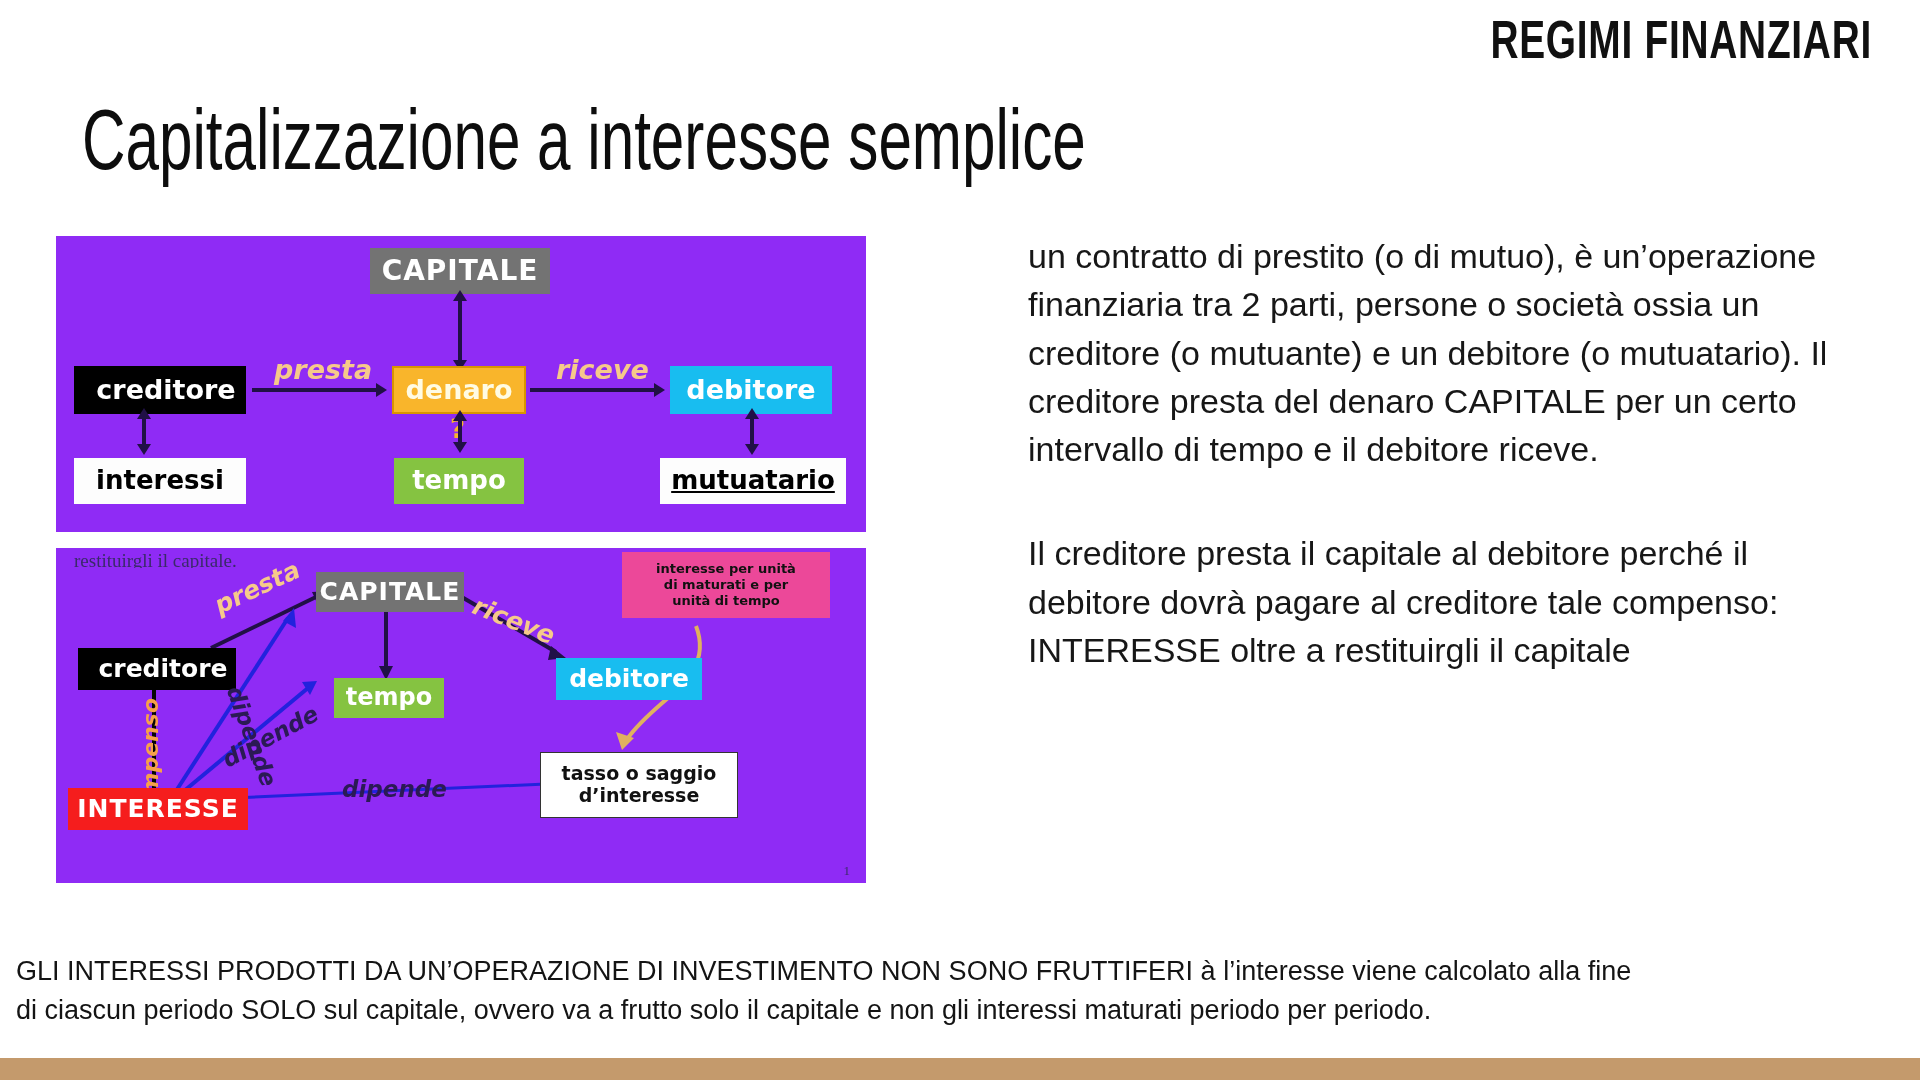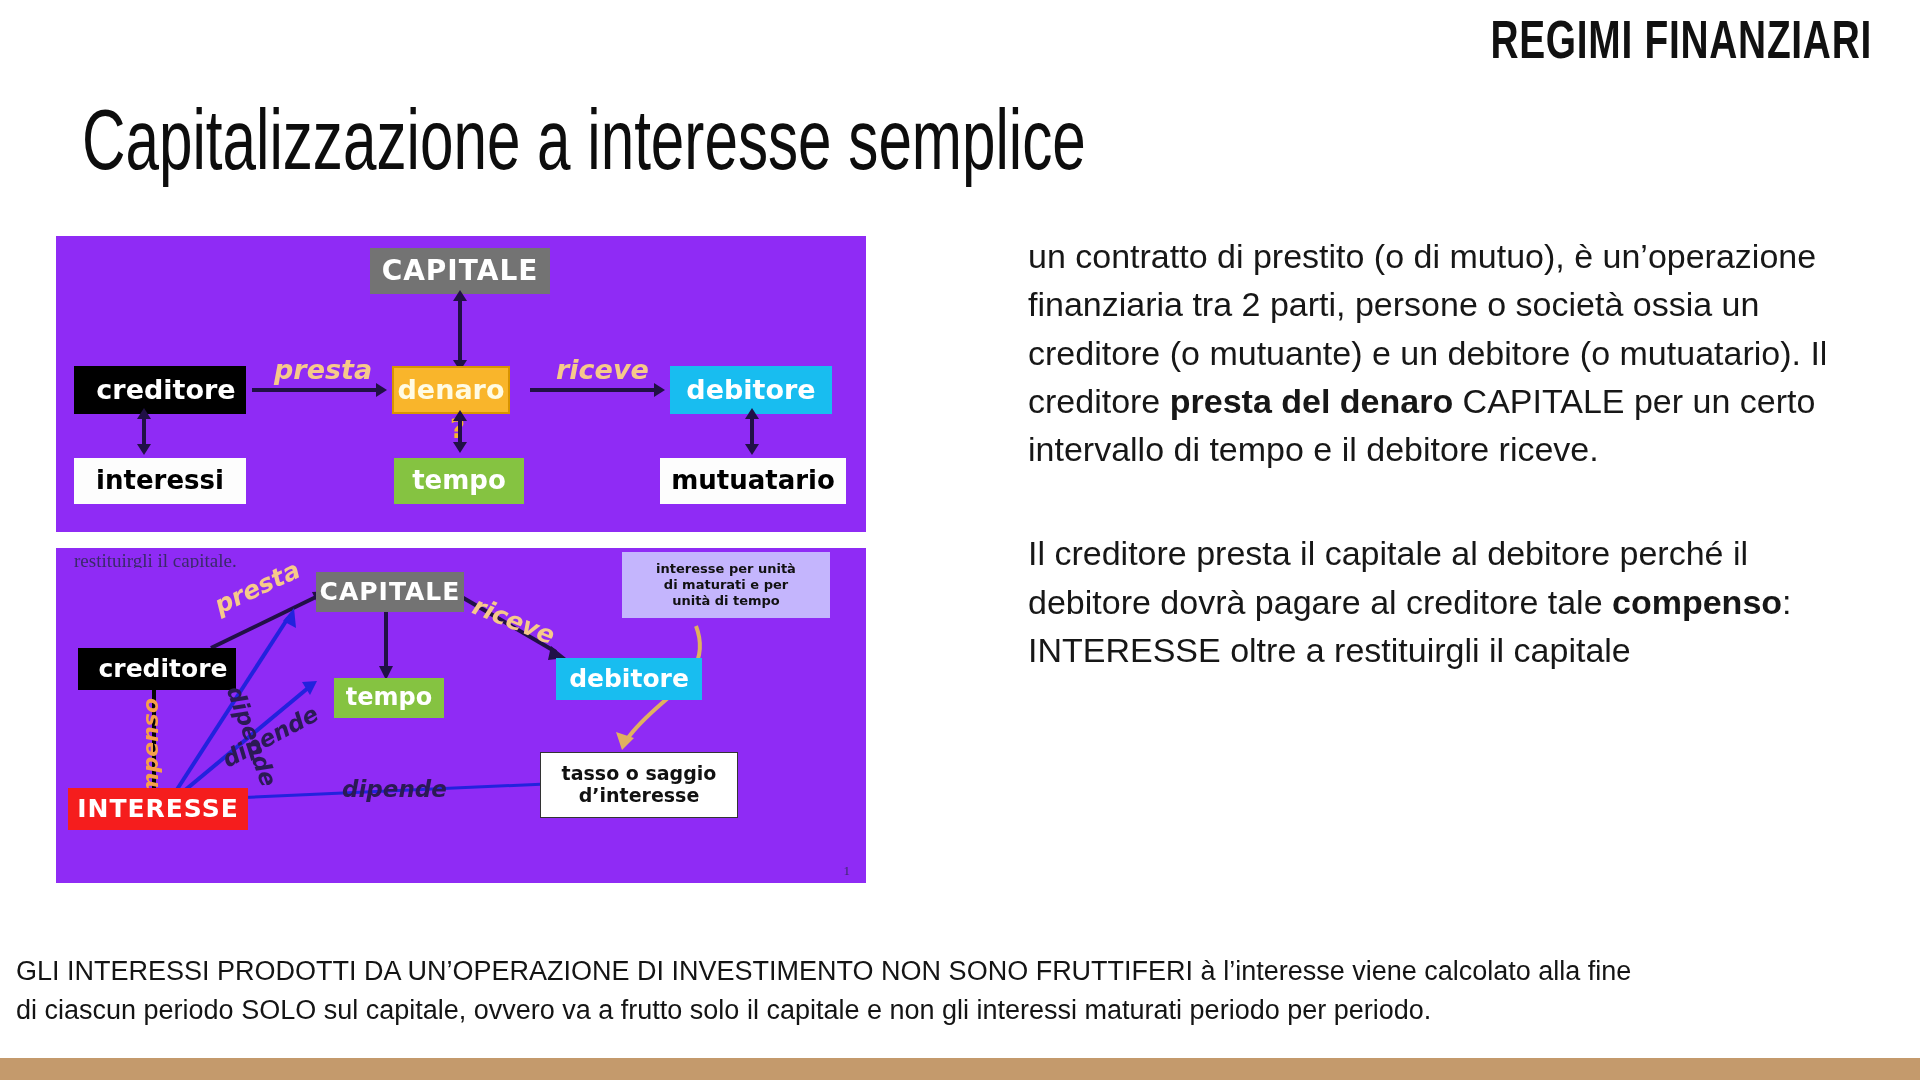--- a/index.html
+++ b/index.html
@@ -59,21 +59,21 @@
     line-height: 1.05;
     white-space: nowrap;
   }
   .n-capitale  { background:#737373; color:#ffffff; }
   .n-black     { background:#000000; color:#ffffff;padding-left:12px; }
   .n-denaro    { background:#f9b52b; color:#fffbe3; border:2px solid #d99400; }
   .n-debitore  { background:#18bdf0; color:#ffffff; }
   .n-white     { background:#fdfdfd; color:#000000; }
   .n-tempo     { background:#85c341; color:#ffffff; }
   .n-interesse { background:#f51d1d; color:#ffffff; }
-  .n-pink      { background:#c4b5fd; color:#111111; font-size:13px; font-weight:700; line-height:1.25; padding:4px 6px; }
+  .n-pink      { background:#ec4899; color:#111111; font-size:13px; font-weight:700; line-height:1.25; padding:4px 6px; }
   .n-tasso     { background:#ffffff; color:#111111; border:1px solid #333; font-size:19px; line-height:1.15; }
 
   .lbl {
     position: absolute;
     font-family: "DejaVu Sans", sans-serif;
     font-weight: 700;
     color: #f6c98a;
     white-space: nowrap;
   }
   .lbl.dk { color:#2b1a55; }
@@ -103,21 +103,21 @@
   
   .body-text {
     position: absolute; left: 1028px; top: 232px; width: 830px;
     font-family: "Liberation Sans Narrow", "Liberation Sans", sans-serif;
     font-size: 34px;
     line-height: 1.42;
     color: #171717;
   }
   .body-text p { margin-bottom: 0; }
   .body-text .gap { height: 56px; }
-  .body-text b { font-weight: 700; }
+  .body-text b { font-weight: 400; }
 
   
   .caption {
     position: absolute; left: 16px; top: 952px; width: 1890px;
     font-family: "Liberation Sans Narrow", "Liberation Sans", sans-serif;
     font-size: 27px;
     line-height: 1.45;
     color: #141414;
   }
 
@@ -146,21 +146,21 @@
       <div class="ahead ahead-u" style="left:397px; top:54px;"></div>
       <div class="ahead ahead-d" style="left:397px; top:124px;"></div>
 
       <div class="node n-black" style="left:18px; top:130px; width:172px; height:48px; font-size:27px;">creditore</div>
 
       <div class="lbl" style="left:218px; top:118px; font-size:27px; font-style:italic;">presta</div>
 
       <div class="arrow arrow-h" style="left:196px; top:152px; width:126px;"></div>
       <div class="ahead ahead-r" style="left:320px; top:147px;"></div>
 
-      <div class="node n-denaro" style="left:336px; top:130px; width:118px; height:48px; font-size:27px;">denaro</div>
+      <div class="node n-denaro" style="left:336px; top:130px; width:134px; height:48px; font-size:27px;">denaro</div>
 
       <div class="lbl" style="left:500px; top:118px; font-size:27px; font-style:italic;">riceve</div>
 
       <div class="arrow arrow-h" style="left:474px; top:152px; width:126px;"></div>
       <div class="ahead ahead-r" style="left:598px; top:147px;"></div>
 
       <div class="node n-debitore" style="left:614px; top:130px; width:162px; height:48px; font-size:27px;">debitore</div>
 
       <div class="qmark" style="left:394px; top:178px;">?</div>
       <div class="arrow arrow-v" style="left:402px; top:180px; height:32px;"></div>
@@ -172,21 +172,21 @@
       <div class="ahead ahead-d" style="left:81px; top:208px;"></div>
 
       <div class="arrow arrow-v" style="left:694px; top:180px; height:34px;"></div>
       <div class="ahead ahead-u" style="left:689px; top:172px;"></div>
       <div class="ahead ahead-d" style="left:689px; top:208px;"></div>
 
       <div class="node n-white" style="left:18px; top:222px; width:172px; height:46px; font-size:26px;">interessi</div>
 
       <div class="node n-tempo" style="left:338px; top:222px; width:130px; height:46px; font-size:26px;">tempo</div>
 
-      <div class="node n-white" style="left:604px; top:222px; width:186px; height:46px; font-size:26px;">mutuatario</div>
+      <div class="node n-white" style="left:604px; top:222px; width:186px; height:46px; font-size:26px;text-decoration:underline;">mutuatario</div>
     </div>
 
     <div class="diagram two">
 
       <div class="topstrip">restituirgli il capitale.</div>
 
       <svg width="810" height="335" style="position:absolute;left:0;top:0;">
 
         <line x1="155" y1="100" x2="262" y2="48" stroke="#211046" stroke-width="4"></line>
         <polygon points="272,43 256,44 262,57" fill="#211046"></polygon>

